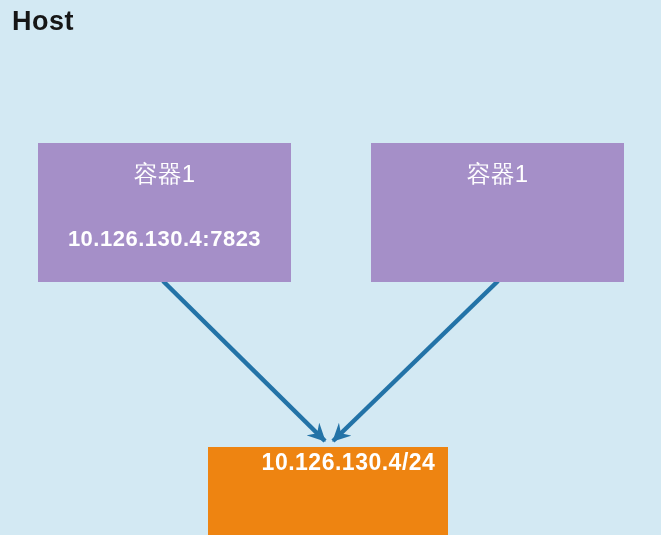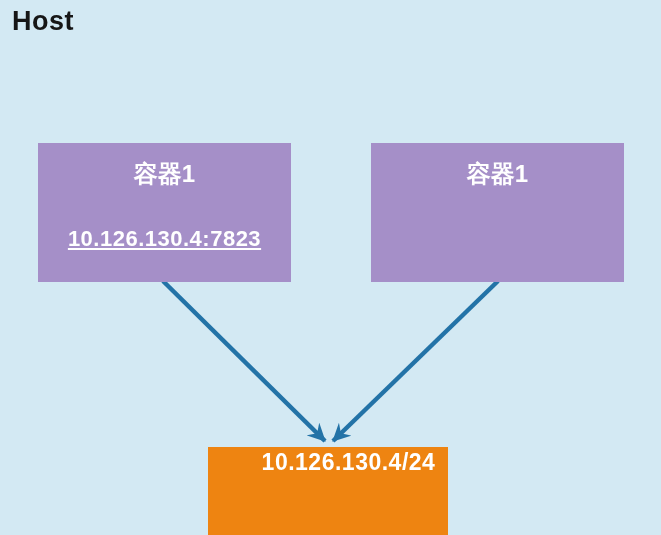--- a/index.html
+++ b/index.html
@@ -35,28 +35,27 @@
     width: 253px; height: 139px;
     background: var(--container-box);
     color: var(--box-text);
     text-align: center;
   }
   .container-box.left  { left: 38px; }
   .container-box.right { left: 371px; }
   .container-name {
     margin-top: 15px;
     font-size: 24px;
-    font-weight: bold;
+    font-weight: normal;
   }
   .container-address {
     margin-top: 36px;
     font-size: 22px;
     font-weight: bold;
     letter-spacing: 0.5px;
-    text-decoration: underline;
   }
   .eth-box {
     position: absolute;
     left: 208px; top: 447px;
     width: 240px; height: 88px;
     background: var(--eth-box);
     color: var(--box-text);
     text-align: center;
   }
   .eth-name {

